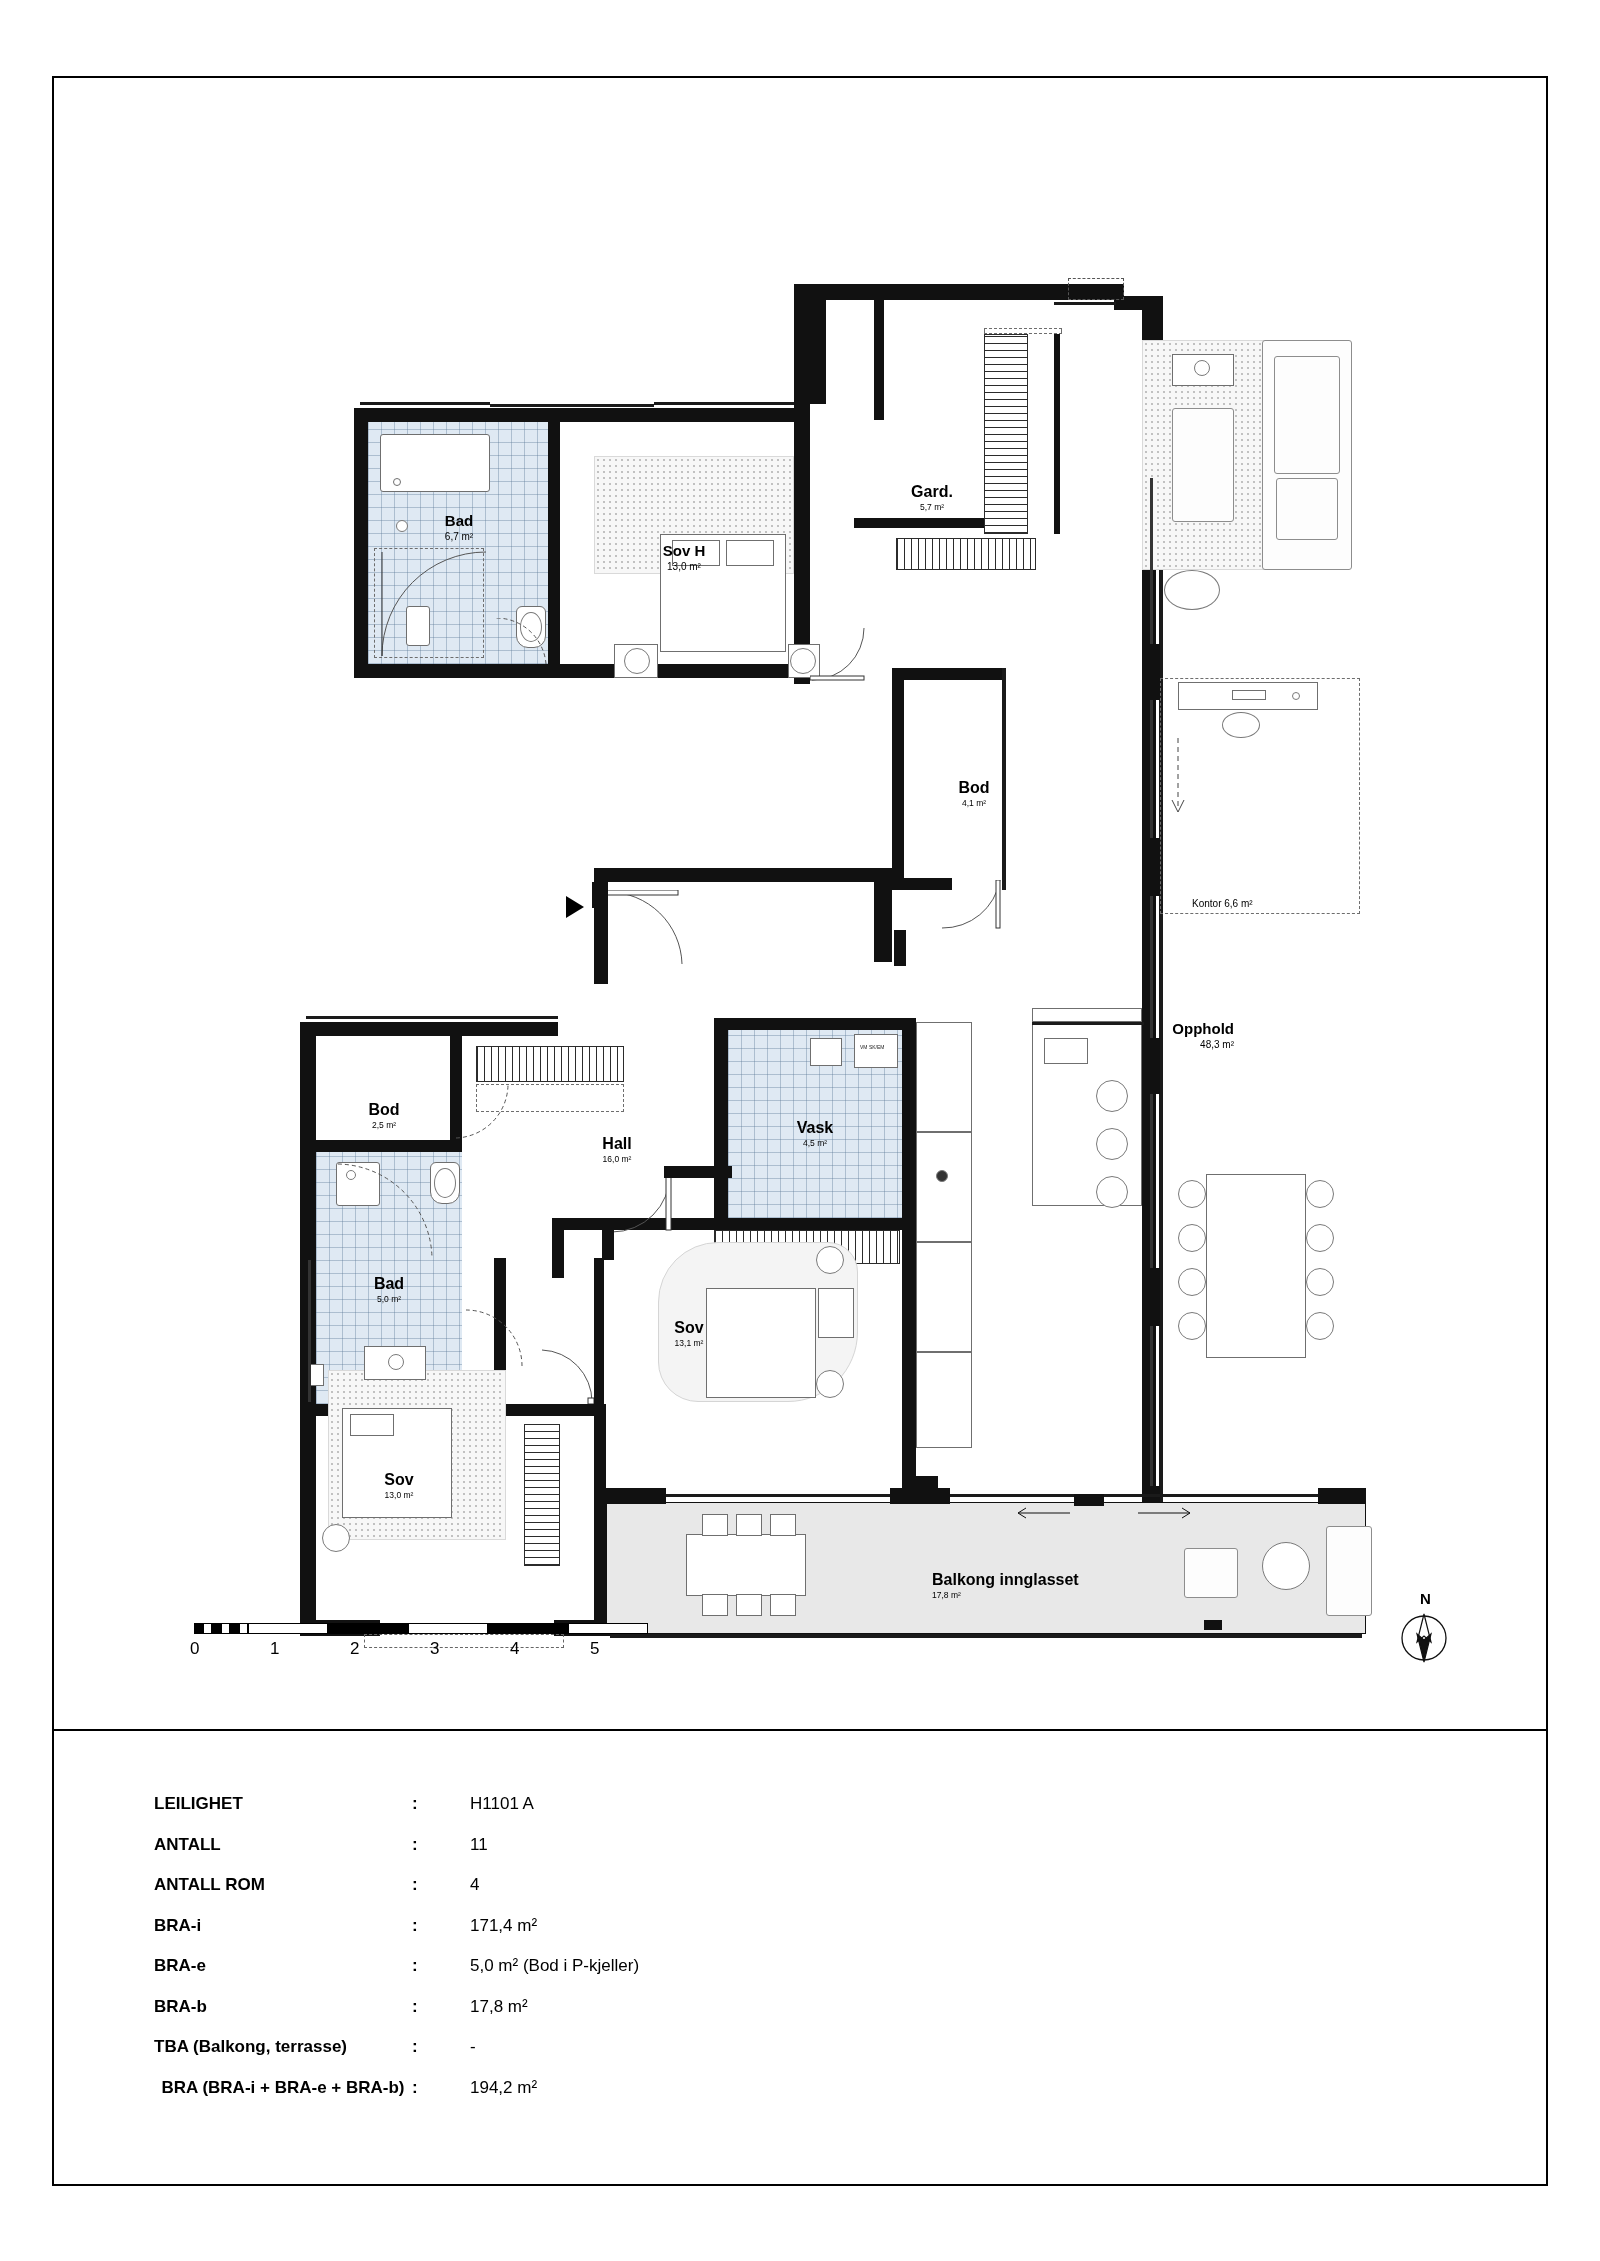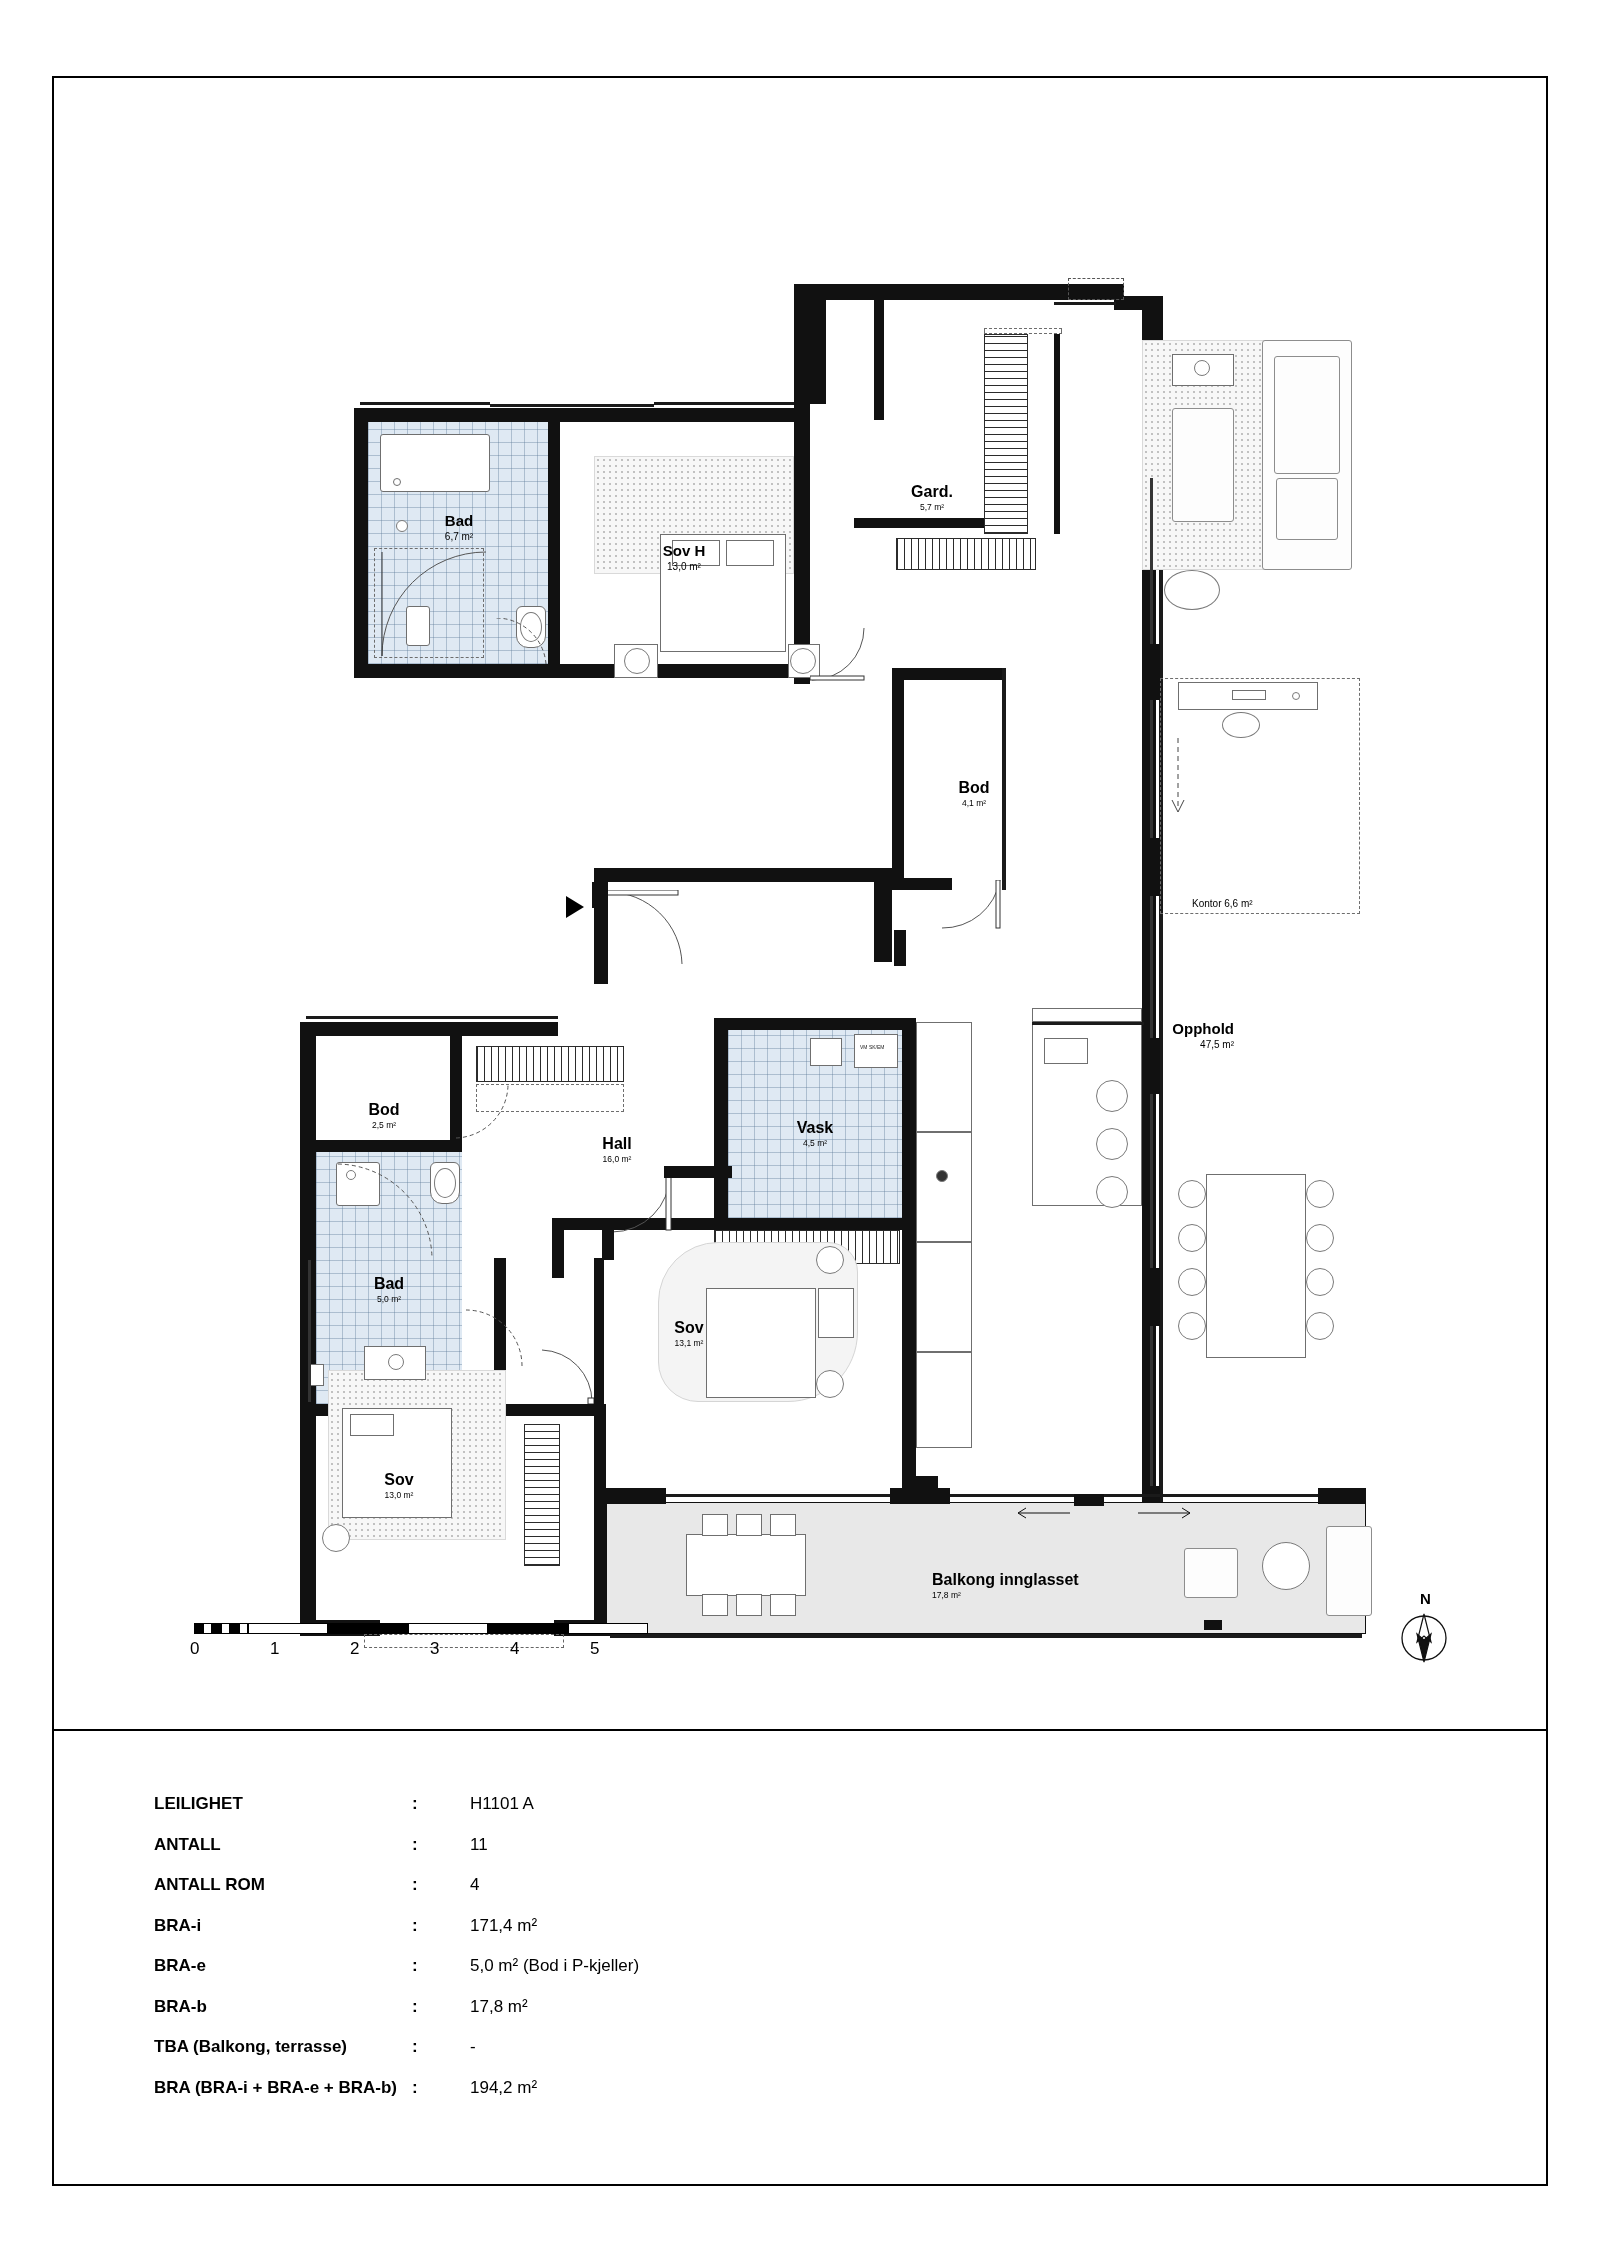--- a/index.html
+++ b/index.html
@@ -174,21 +174,21 @@
   #info-table {
     position: absolute;
     left: 100px;
     top: 63px;
     font-size: 17px;
   }
   #info-table .row { display: flex; align-items: baseline; margin-bottom: 20.5px; }
   #info-table .k { width: 258px; font-weight: bold; color: #000; }
   #info-table .c { width: 22px; font-weight: bold; }
   #info-table .v { font-weight: normal; color: #000000; margin-left: 36px; }
-  #info-table .row.last .k { width: 258px; }
+  #info-table .row.last .k { width: 258px; text-align: center; }
 </style>
 </head>
 <body>
 
 <div id="sheet">
 
   <div id="plan-area">
 
     <div class="wall" style="left:1088px;top:218px;width:14px;height:1340px;"></div>
     <div class="wall-thin" style="left:1105px;top:218px;width:4px;height:1340px;"></div>
@@ -506,21 +506,21 @@
     <div class="lbl lbl-sm" style="left:590px;top:1240px;width:90px;">
       <span class="nm">Sov</span>
       <span class="ar">13,1 m²</span>
     </div>
     <div class="lbl lbl-sm" style="left:300px;top:1392px;width:90px;">
       <span class="nm">Sov</span>
       <span class="ar">13,0 m²</span>
     </div>
     <div class="lbl" style="left:1040px;top:942px;width:140px;text-align:right;">
       <span class="nm">Opphold</span>
-      <span class="ar">47,5 m²</span>
+      <span class="ar">48,3 m²</span>
     </div>
     <div class="lbl lbl-sm" style="left:878px;top:1492px;width:220px;text-align:left;">
       <span class="nm">Balkong innglasset</span>
       <span class="ar">17,8 m²</span>
     </div>
     <div class="lbl-tiny" style="left:1138px;top:820px;">Kontor 6,6 m²</div>
 
     <div id="scalebar">
       <div class="sb-mini sb-black" style="left:0px;"></div>
       <div class="sb-mini sb-white" style="left:9px;"></div>

